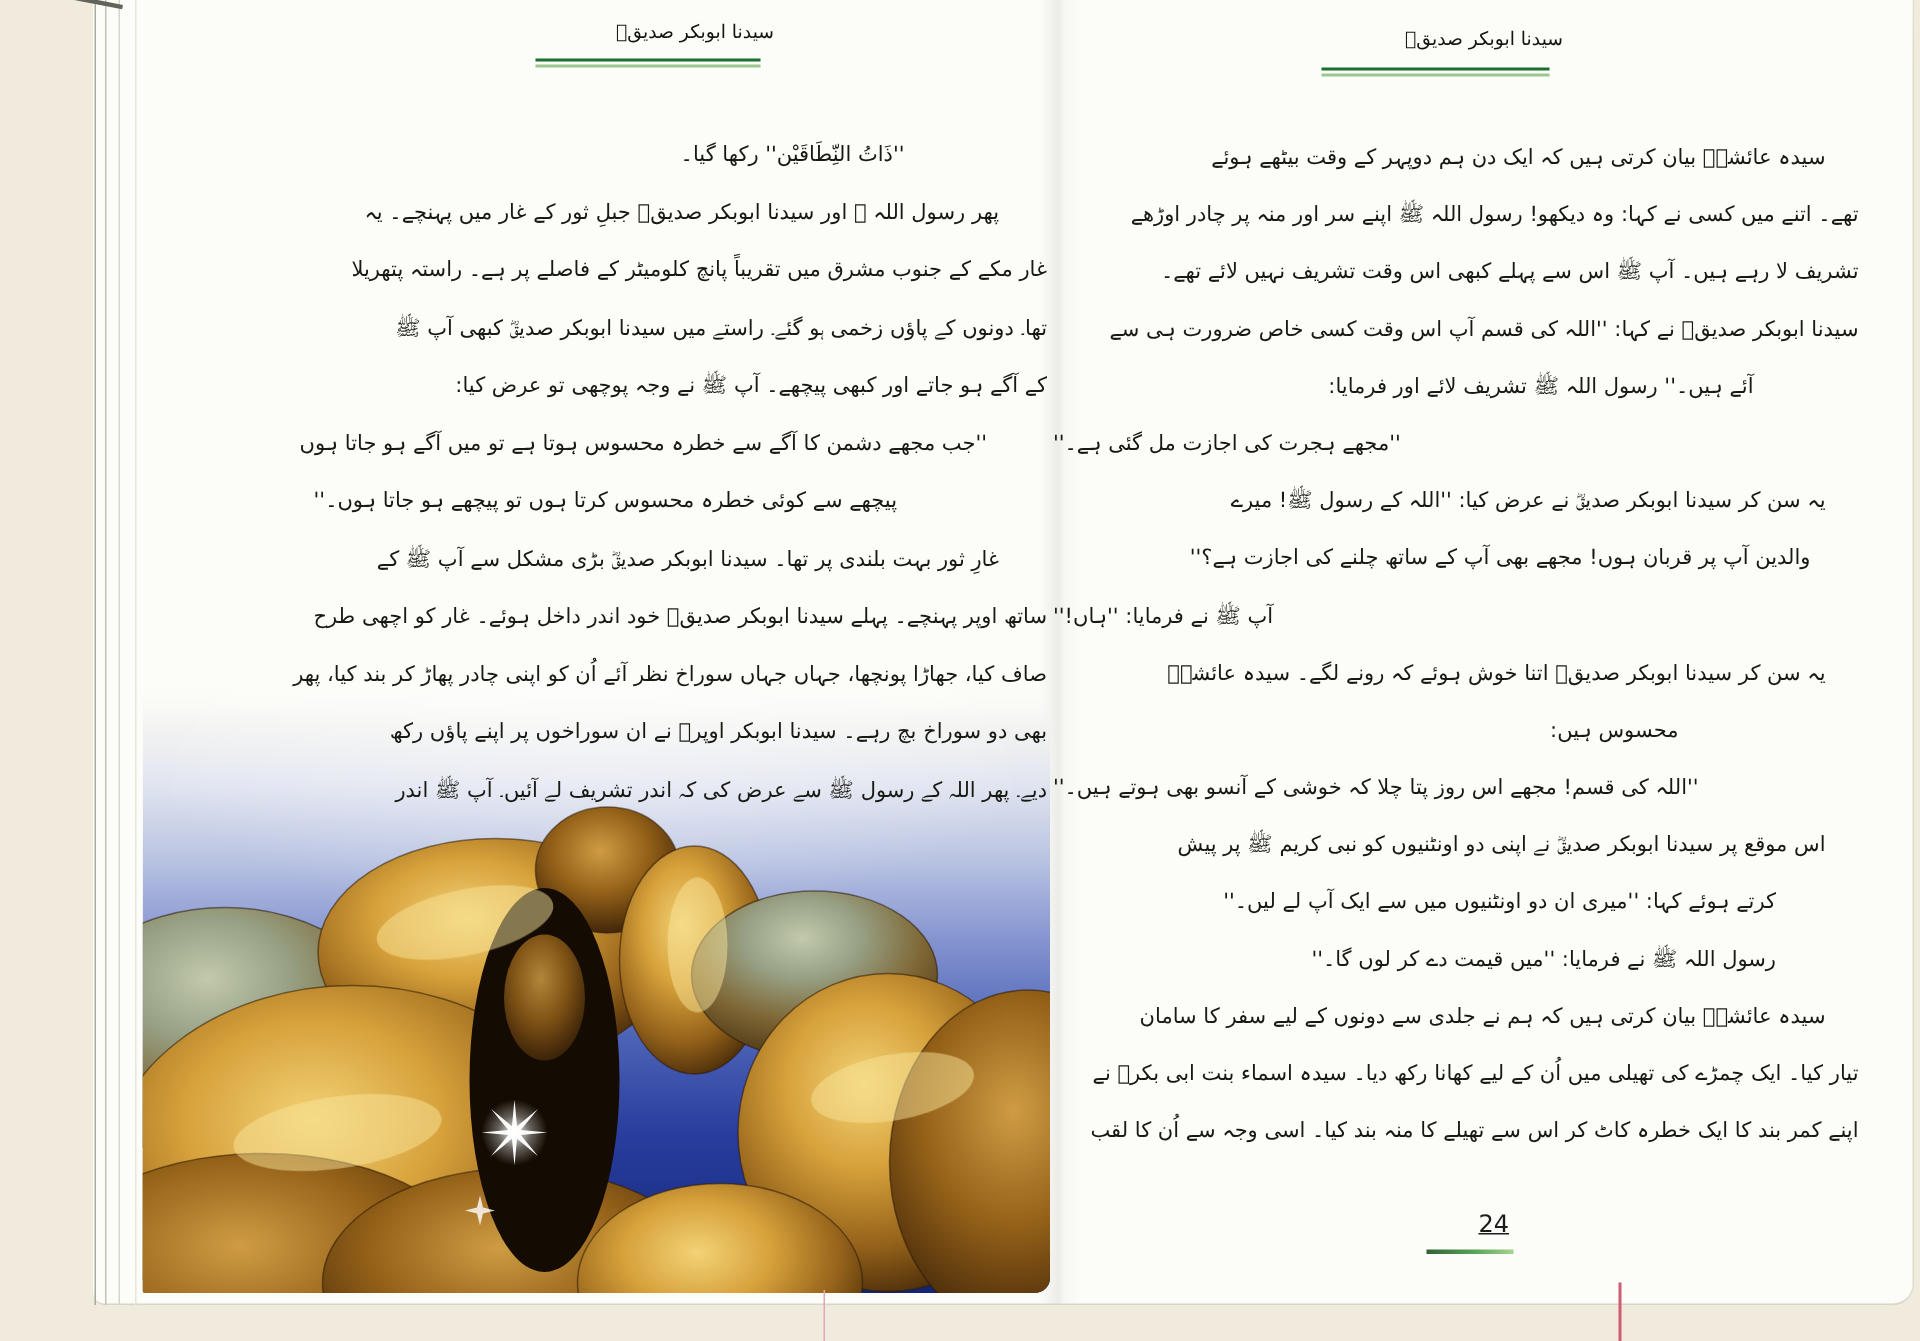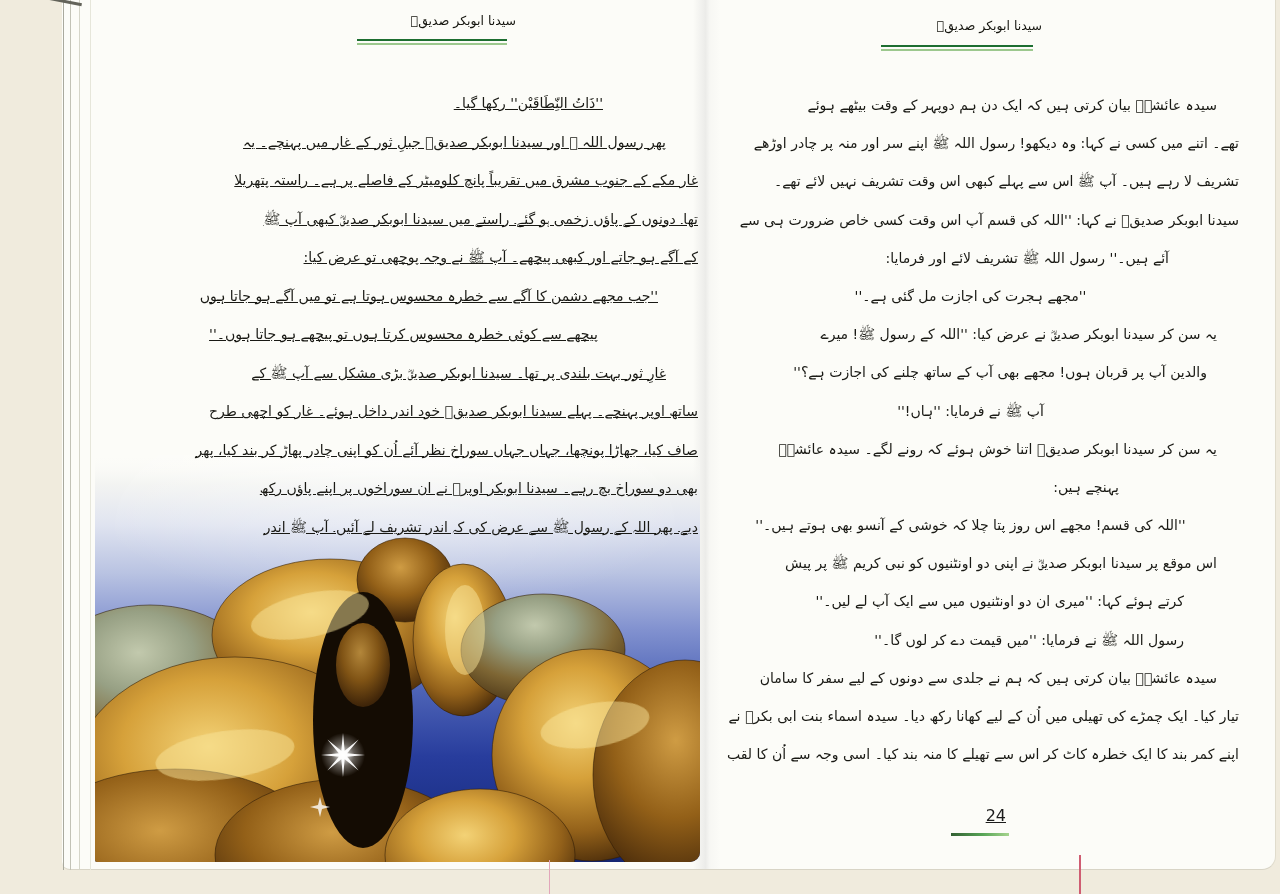--- a/index.html
+++ b/index.html
@@ -27,28 +27,28 @@
   .rh-left{left:352px;top:13px;width:164px;}
   .rh-right{left:878px;top:18px;width:164px;}
   .head-rule{position:absolute;z-index:5;height:0;}
   .head-rule .d{height:2px;background:#1d6e31;}
   .head-rule .l{height:1.5px;background:#9cc88e;margin-top:2px;}
   .hr-left{left:357px;top:39px;width:150px;}
   .hr-right{left:881px;top:45px;width:152px;}
 
   .textcol{position:absolute;z-index:5;direction:rtl;text-align:right;overflow:hidden;
            color:#191914;font-size:14px;}
-  .tc-left{left:112px;top:84px;width:586px;text-decoration:underline;}
+  .tc-left{left:112px;top:84px;width:586px;}
   .tc-right{left:702px;top:86px;width:537px;}
   .tline{height:38.5px;line-height:38.5px;white-space:nowrap;}
   .tc-right .tline{height:38.2px;line-height:38.2px;}
   .mr22{padding-right:22px}.mr32{padding-right:32px}.mr40{padding-right:40px}
   .mr55{padding-right:55px}.mr70{padding-right:70px}.mr95{padding-right:95px}
   .mr100{padding-right:100px}.mr120{padding-right:120px}
-  .ctr{text-align:center;padding-right:0}
+  .ctr{text-align:left;padding-right:0}
 
   .illus{position:absolute;left:95px;top:455px;width:605px;height:407px;z-index:3;
          border-radius:0 0 10px 2px;overflow:hidden;}
   .illus svg{display:block;}
 
   .pageno{position:absolute;left:950px;top:806px;width:56px;z-index:5;text-align:right;
            font-size:16px;color:#1c1c1c;text-decoration:underline;}
   .pageno-rule{position:absolute;left:951px;top:833px;width:58px;height:3px;z-index:5;
            background:linear-gradient(90deg,#336033,#57a557 55%,#a6d48e);}
 
@@ -181,21 +181,21 @@
     <div class="tline mr22">سیدہ عائشہؓ بیان کرتی ہیں کہ ایک دن ہم دوپہر کے وقت بیٹھے ہوئے</div>
     <div class="tline">تھے۔ اتنے میں کسی نے کہا: وہ دیکھو! رسول اللہ ﷺ اپنے سر اور منہ پر چادر اوڑھے</div>
     <div class="tline">تشریف لا رہے ہیں۔ آپ ﷺ اس سے پہلے کبھی اس وقت تشریف نہیں لائے تھے۔</div>
     <div class="tline">سیدنا ابوبکر صدیقؓ نے کہا: ''اللہ کی قسم آپ اس وقت کسی خاص ضرورت ہی سے</div>
     <div class="tline mr70">آئے ہیں۔'' رسول اللہ ﷺ تشریف لائے اور فرمایا:</div>
     <div class="tline ctr">''مجھے ہجرت کی اجازت مل گئی ہے۔''</div>
     <div class="tline mr22">یہ سن کر سیدنا ابوبکر صدیقؓ نے عرض کیا: ''اللہ کے رسول ﷺ! میرے</div>
     <div class="tline mr32">والدین آپ پر قربان ہوں! مجھے بھی آپ کے ساتھ چلنے کی اجازت ہے؟''</div>
     <div class="tline ctr">آپ ﷺ نے فرمایا: ''ہاں!''</div>
     <div class="tline mr22">یہ سن کر سیدنا ابوبکر صدیقؓ اتنا خوش ہوئے کہ رونے لگے۔ سیدہ عائشہؓ</div>
-    <div class="tline mr120">پہنچے ہیں:</div>
+    <div class="tline mr120">محسوس ہیں:</div>
     <div class="tline ctr">''اللہ کی قسم! مجھے اس روز پتا چلا کہ خوشی کے آنسو بھی ہوتے ہیں۔''</div>
     <div class="tline mr22">اس موقع پر سیدنا ابوبکر صدیقؓ نے اپنی دو اونٹنیوں کو نبی کریم ﷺ پر پیش</div>
     <div class="tline mr55">کرتے ہوئے کہا: ''میری ان دو اونٹنیوں میں سے ایک آپ لے لیں۔''</div>
     <div class="tline mr55">رسول اللہ ﷺ نے فرمایا: ''میں قیمت دے کر لوں گا۔''</div>
     <div class="tline mr22">سیدہ عائشہؓ بیان کرتی ہیں کہ ہم نے جلدی سے دونوں کے لیے سفر کا سامان</div>
     <div class="tline">تیار کیا۔ ایک چمڑے کی تھیلی میں اُن کے لیے کھانا رکھ دیا۔ سیدہ اسماء بنت ابی بکرؓ نے</div>
     <div class="tline">اپنے کمر بند کا ایک خطرہ کاٹ کر اس سے تھیلے کا منہ بند کیا۔ اسی وجہ سے اُن کا لقب</div>
   </div>
 
   <div class="pageno">24</div>

